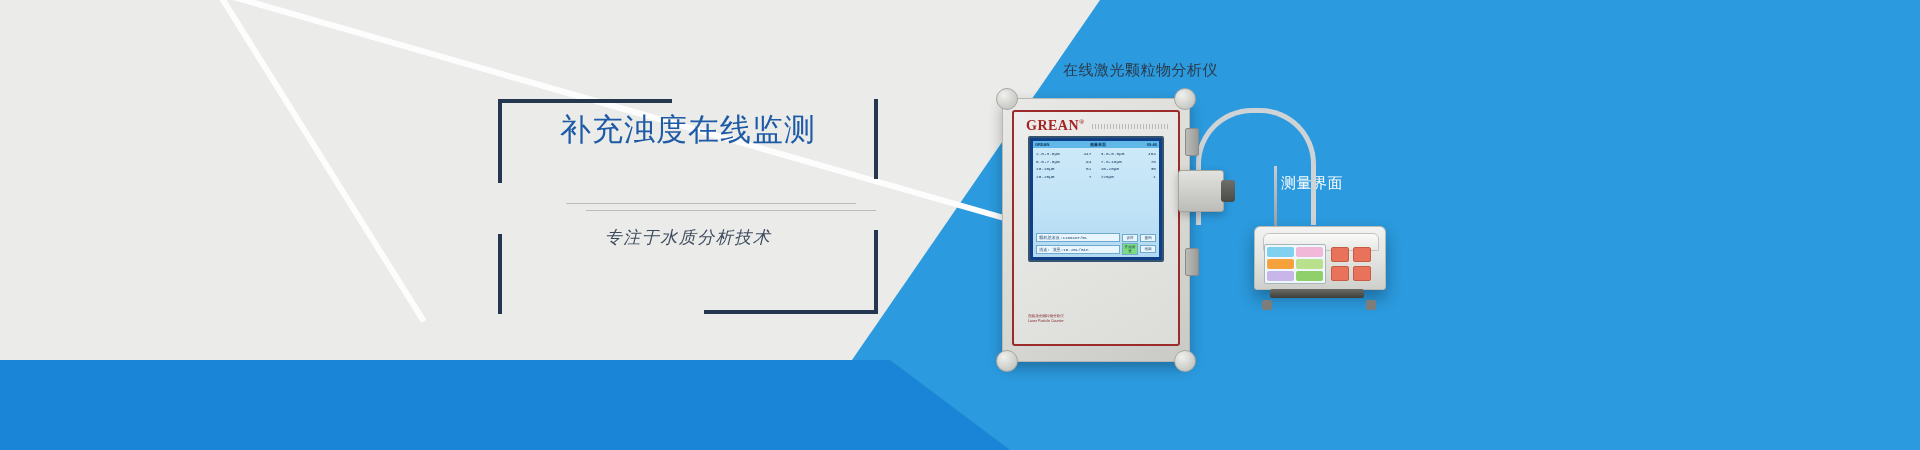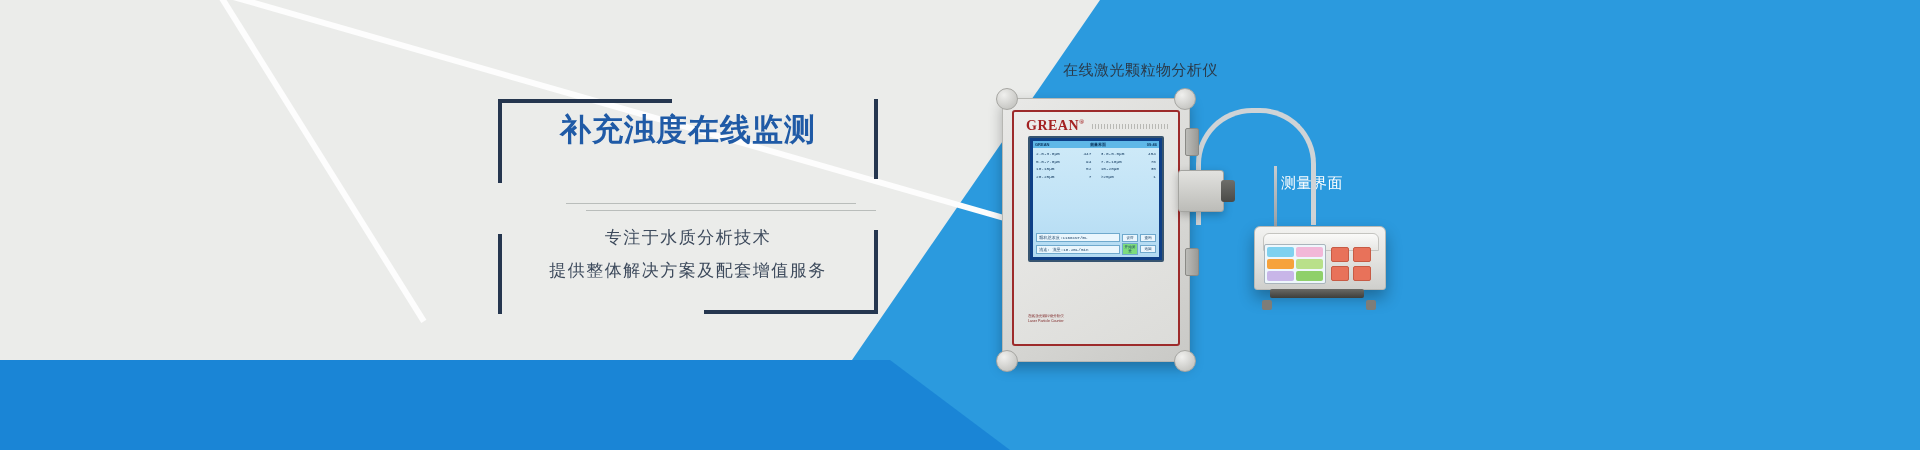--- a/index.html
+++ b/index.html
@@ -62,21 +62,21 @@
     border-left:4px solid #25364f;border-top:4px solid #25364f;}
   .bracket-br{right:0;bottom:0;width:170px;height:80px;
     border-right:4px solid #25364f;border-bottom:4px solid #25364f;}
   .bracket-left-lower{position:absolute;left:0;bottom:0;width:4px;height:80px;background:#25364f;}
   .bracket-right-upper{position:absolute;right:0;top:0;width:4px;height:80px;background:#25364f;}
 
   .headline{
     position:absolute;left:0;top:10px;width:380px;
     text-align:center;
     color:#1f5aa6;
-    font-weight:bold;
+    font-weight:normal;
     font-size:31px;
     line-height:41px;
     letter-spacing:1px;
     white-space:nowrap;
   }
   .headline .l2{font-size:31px;}
 
   .rule{
     position:absolute;
     height:1px;background:#b9bdbb;
@@ -84,20 +84,21 @@
   .rule-1{left:68px;top:104px;width:290px;}
   .rule-2{left:88px;top:111px;width:290px;}
 
   .sub{
     position:absolute;left:0;width:380px;
     text-align:center;
     color:#3d4a5c;
     font-size:17px;
     letter-spacing:1.5px;
     white-space:nowrap;
+    font-style:italic;
   }
   .sub-1{top:127px;}
   .sub-2{top:160px;}
 
   
   .callout{
     position:absolute;
     color:#2b3a4a;
     font-size:15px;
     letter-spacing:.5px;
@@ -290,21 +291,20 @@
     <div class="bracket-right-upper"></div>
 
     <div class="headline">
       <div class="l1">补充浊度在线监测</div>
     </div>
 
     <div class="rule rule-1"></div>
     <div class="rule rule-2"></div>
 
     <div class="sub sub-1">专注于水质分析技术</div>
-    <div class="sub sub-2">提供整体解决方案及配套增值服务</div>
   </div>
 
   <div class="callout callout-1">在线激光颗粒物分析仪</div>
   <div class="callout callout-2">测量界面</div>
 
   <div class="tube"></div>
 
   <div class="analyzer">
     <div class="case"></div>
     <div class="foot f3"></div>

